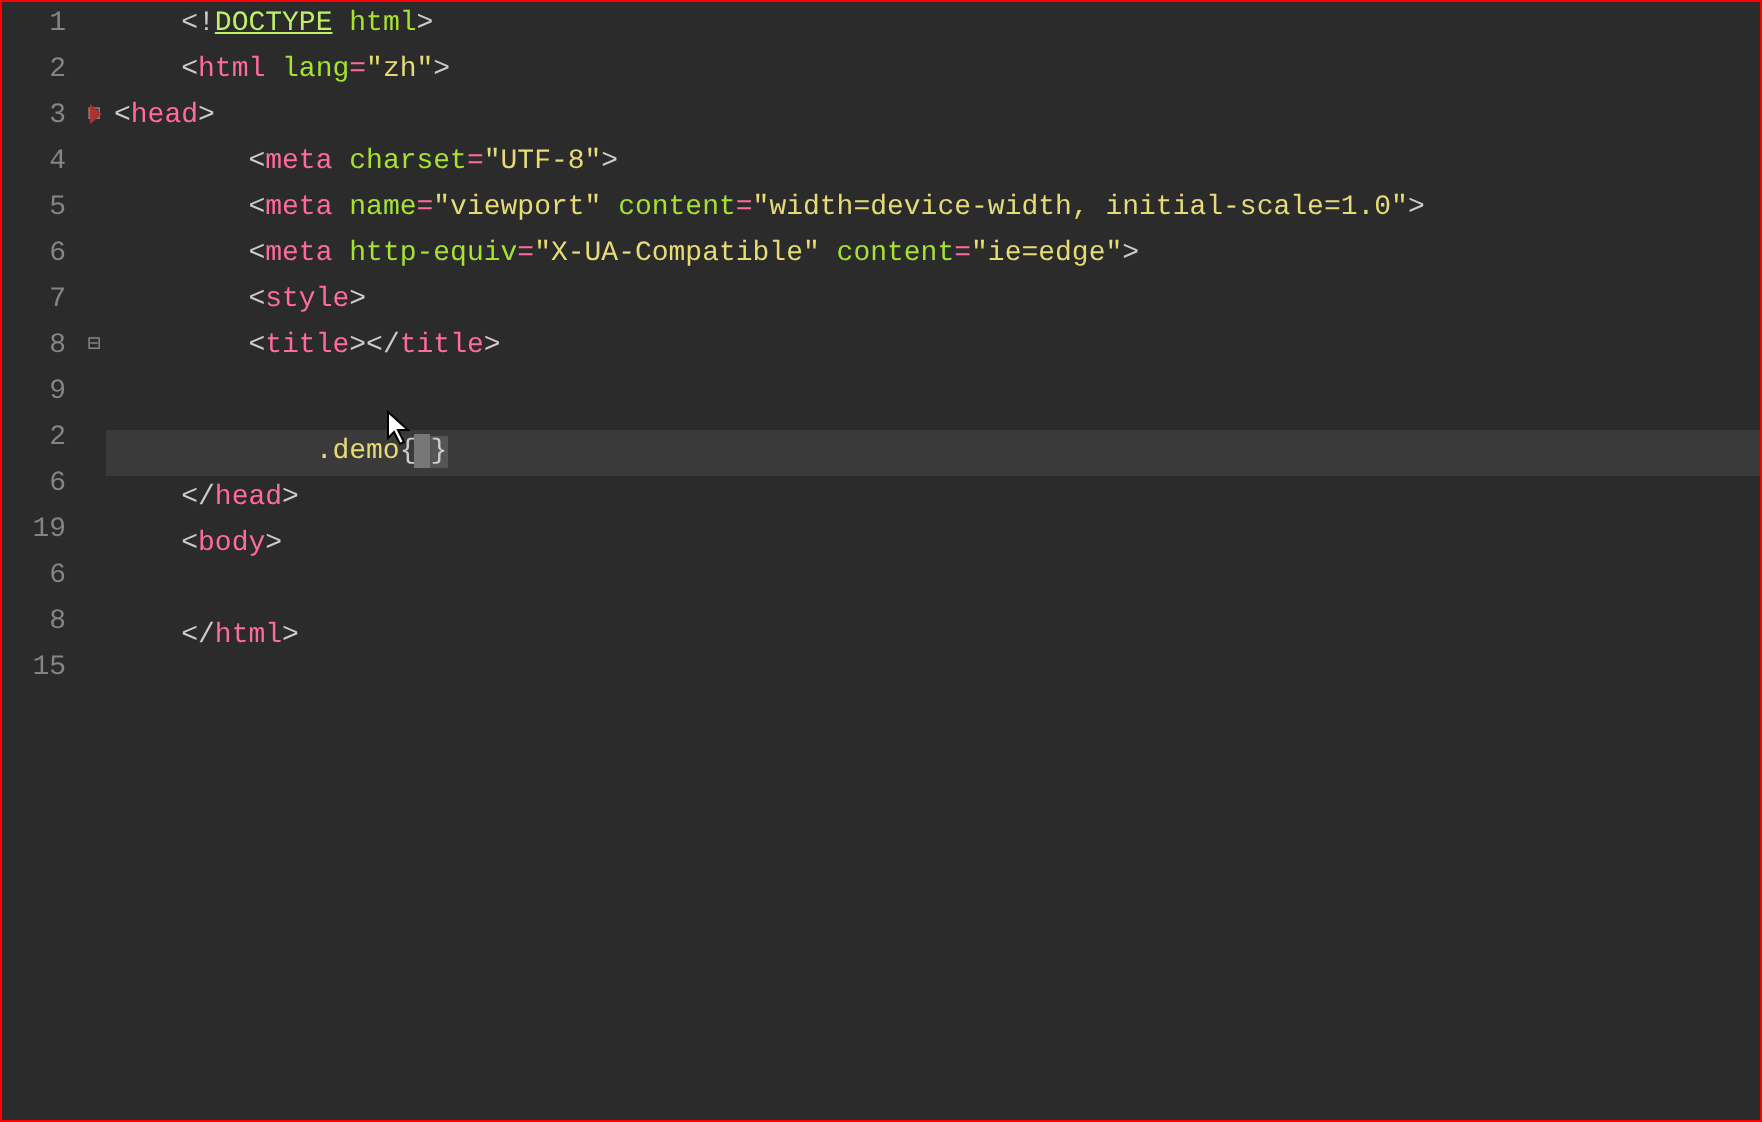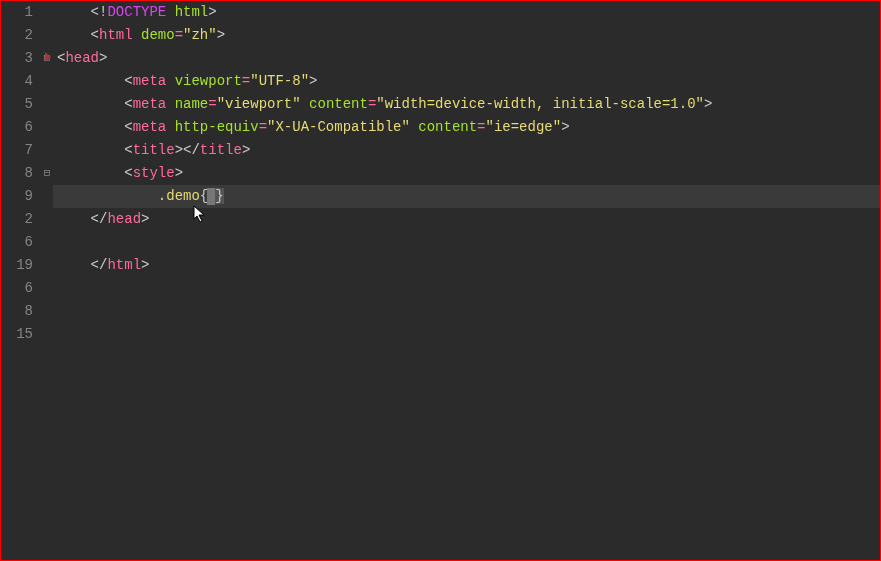--- a/index.html
+++ b/index.html
@@ -51,23 +51,24 @@
 }
 .code-line {
   height: 23px;
   line-height: 23px;
   white-space: pre;
   padding-left: 4px;
   position: relative;
 }
 .code-line.current {
   background: #3a3a3a;
+  margin-top: 30px;
 }
 .tok-punct { color: #cccccc; }
-.tok-bang { color: #d946ef; }
+.tok-bang { color: #bef264; text-decoration: underline; }
 .tok-tag { color: #ff6b9d; }
 .tok-attr { color: #a6e22e; }
 .tok-str { color: #e6db74; }
 .tok-sel { color: #e6db74; }
 .tok-op { color: #ff6b9d; }
 .cursor-box {
   display: inline-block;
   background: #777;
   width: 8px;
   height: 17px;
@@ -130,25 +131,26 @@
       <div class="fold-mark"></div>
       <div class="fold-mark"></div>
     </div>
   <div class="code">
     <div class="mouse-cursor" style="left: 140px; top: 204px;">
       <svg viewBox="0 0 14 18" width="14" height="18">
         <path d="M1 1 L1 14 L4 11 L7 17 L9 16 L6 10 L11 10 Z" fill="#fff" stroke="#000" stroke-width="1"></path>
       </svg>
     </div>
   <div class="code-line">    <span class="tok-punct">&lt;!</span><span class="tok-bang">DOCTYPE</span><span class="tok-txt"> </span><span class="tok-attr">html</span><span class="tok-punct">&gt;</span></div>
-      <div class="code-line">    <span class="tok-punct">&lt;</span><span class="tok-tag">html</span><span class="tok-txt"> </span><span class="tok-attr">demo</span><span class="tok-op">=</span><span class="tok-str">"zh"</span><span class="tok-punct">&gt;</span></div>
+      <div class="code-line">    <span class="tok-punct">&lt;</span><span class="tok-tag">html</span><span class="tok-txt"> </span><span class="tok-attr">lang</span><span class="tok-op">=</span><span class="tok-str">"zh"</span><span class="tok-punct">&gt;</span></div>
       <div class="code-line"><div class="arrow-marker"></div><span class="tok-punct">&lt;</span><span class="tok-tag">head</span><span class="tok-punct">&gt;</span></div>
-      <div class="code-line">        <span class="tok-punct">&lt;</span><span class="tok-tag">meta</span><span class="tok-txt"> </span><span class="tok-attr">viewport</span><span class="tok-op">=</span><span class="tok-str">"UTF-8"</span><span class="tok-punct">&gt;</span></div>
+      <div class="code-line">        <span class="tok-punct">&lt;</span><span class="tok-tag">meta</span><span class="tok-txt"> </span><span class="tok-attr">charset</span><span class="tok-op">=</span><span class="tok-str">"UTF-8"</span><span class="tok-punct">&gt;</span></div>
       <div class="code-line">        <span class="tok-punct">&lt;</span><span class="tok-tag">meta</span><span class="tok-txt"> </span><span class="tok-attr">name</span><span class="tok-op">=</span><span class="tok-str">"viewport"</span><span class="tok-txt"> </span><span class="tok-attr">content</span><span class="tok-op">=</span><span class="tok-str">"width=device-width, initial-scale=1.0"</span><span class="tok-punct">&gt;</span></div>
       <div class="code-line">        <span class="tok-punct">&lt;</span><span class="tok-tag">meta</span><span class="tok-txt"> </span><span class="tok-attr">http-equiv</span><span class="tok-op">=</span><span class="tok-str">"X-UA-Compatible"</span><span class="tok-txt"> </span><span class="tok-attr">content</span><span class="tok-op">=</span><span class="tok-str">"ie=edge"</span><span class="tok-punct">&gt;</span></div>
+      <div class="code-line">        <span class="tok-punct">&lt;</span><span class="tok-tag">style</span><span class="tok-punct">&gt;</span></div>
       <div class="code-line">        <span class="tok-punct">&lt;</span><span class="tok-tag">title</span><span class="tok-punct">&gt;&lt;/</span><span class="tok-tag">title</span><span class="tok-punct">&gt;</span></div>
-      <div class="code-line">        <span class="tok-punct">&lt;</span><span class="tok-tag">style</span><span class="tok-punct">&gt;</span></div>
       <div class="code-line current">            <span class="tok-sel">.demo</span><span class="tok-punct">{</span><span class="cursor-box"></span><span class="tok-punct" style="background: rgb(85, 85, 85);">}</span></div>
       <div class="code-line">    <span class="tok-punct">&lt;/</span><span class="tok-tag">head</span><span class="tok-punct">&gt;</span></div>
+      <div class="code-line">    <span class="tok-punct">&lt;</span><span class="tok-tag">body</span><span class="tok-punct">&gt;</span></div>
       <div class="code-line"></div>
       <div class="code-line">    <span class="tok-punct">&lt;/</span><span class="tok-tag">html</span><span class="tok-punct">&gt;</span></div>
     </div>
 </div>
 
 </body></html>

